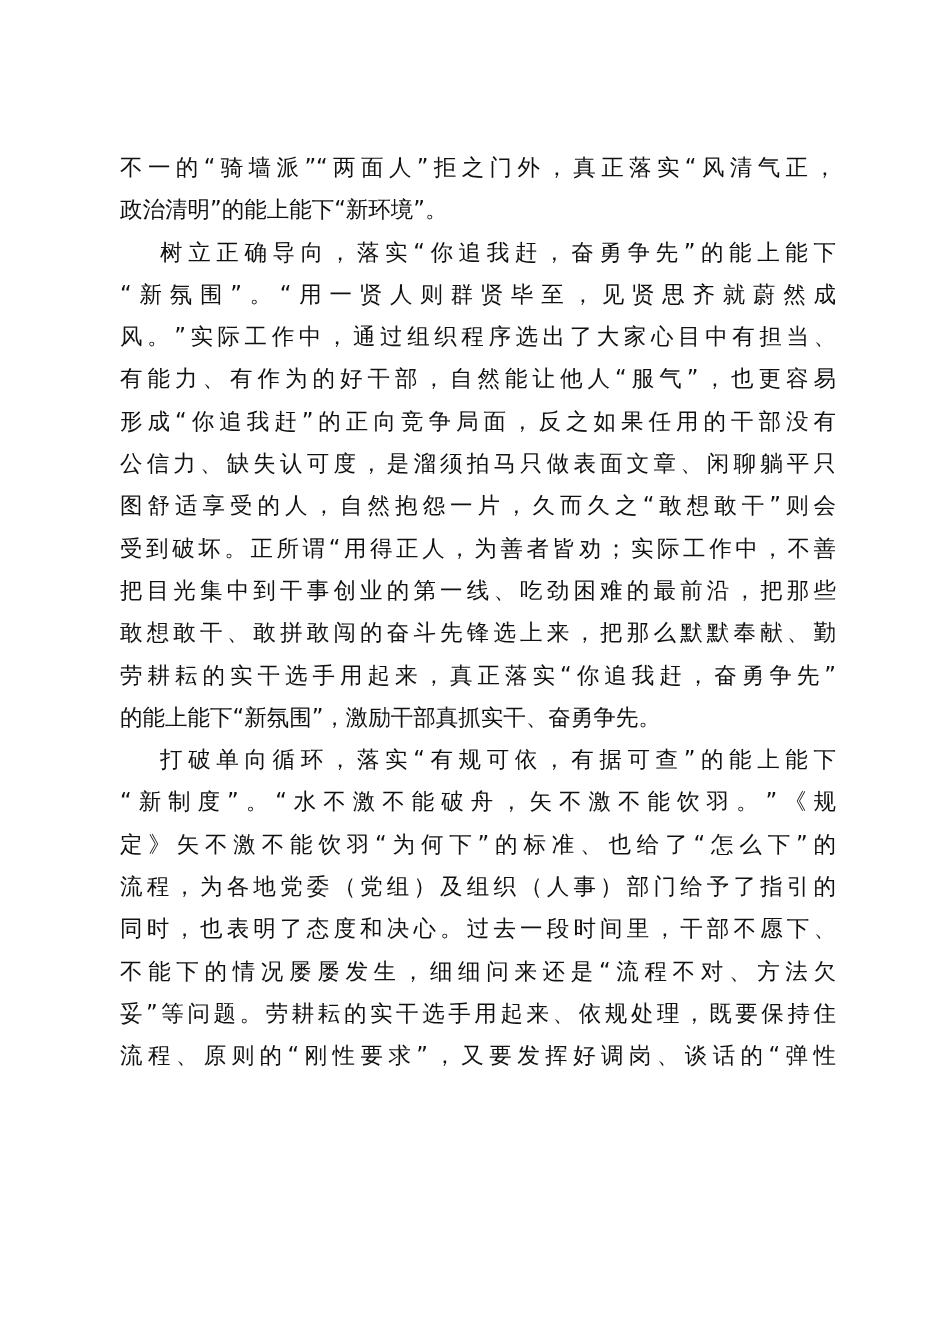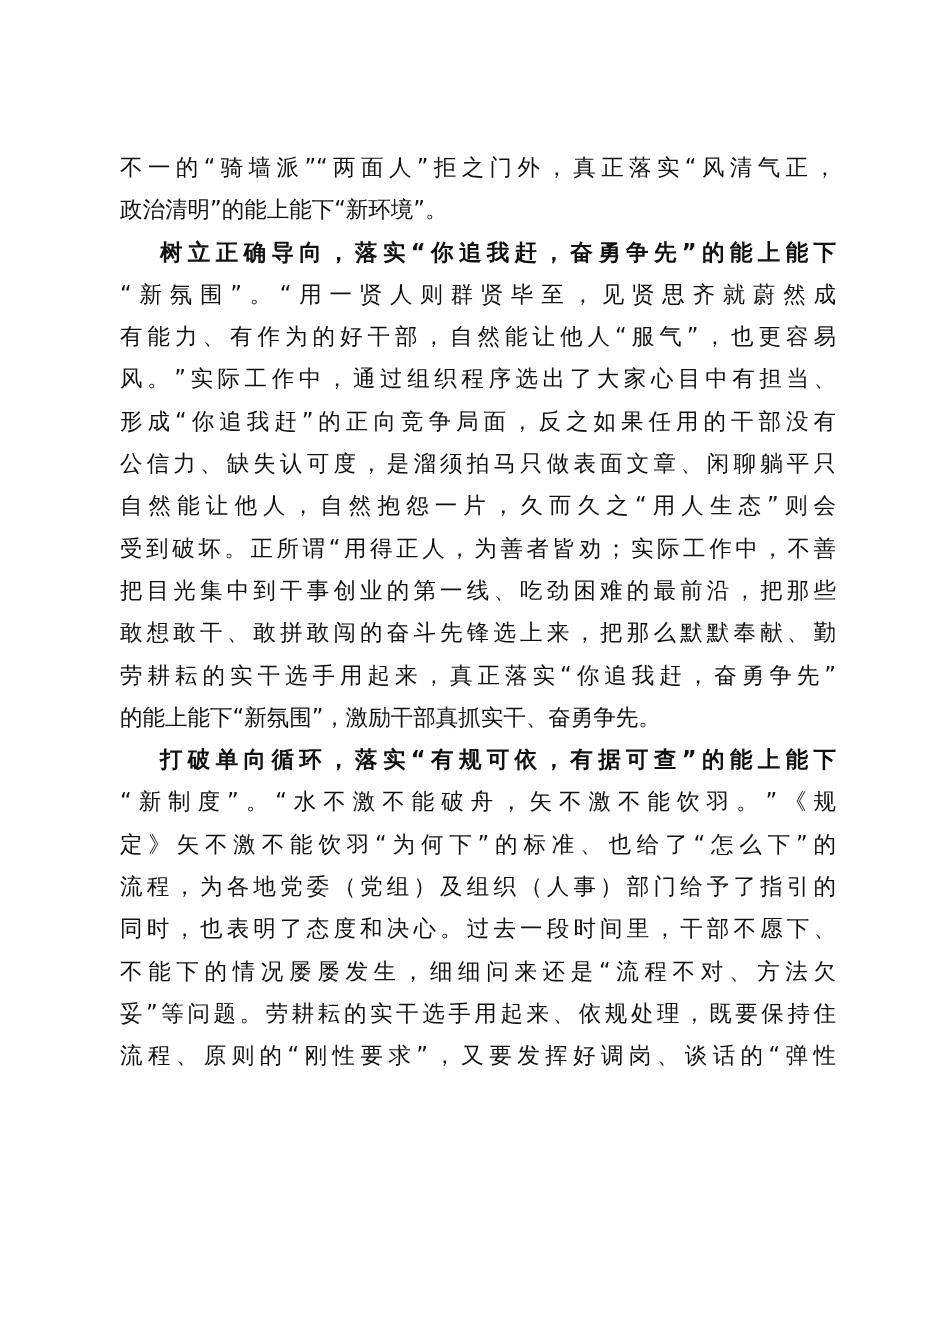--- a/index.html
+++ b/index.html
@@ -11,41 +11,41 @@
       position: absolute; left: 120px; top: 146px; width: 716px;
       font-family: "DejaVu Sans", "Liberation Sans", sans-serif;
       color: #111111; font-size: 22.5px;
     }
     .line {
       height: 42.3px; line-height: 42.3px;
       text-align: justify; text-align-last: justify;
       white-space: nowrap; overflow: visible;
     }
     .line.last { text-align-last: left; }
-    .line.indent { padding-left: 40px; font-weight: bold; }
+    .line.indent { padding-left: 40px; }
   </style>
 </head>
 <body>
 
 <div class="page">
   <div class="text-body">
 
     <div class="paragraph">
       <div class="line">不一的“骑墙派”“两面人”拒之门外，真正落实“风清气正，</div>
       <div class="line last">政治清明”的能上能下“新环境”。</div>
     </div>
 
     <div class="paragraph">
       <div class="line indent">树立正确导向，落实“你追我赶，奋勇争先”的能上能下</div>
       <div class="line">“新氛围”。“用一贤人则群贤毕至，见贤思齐就蔚然成</div>
+      <div class="line">风。”实际工作中，通过组织程序选出了大家心目中有担当、</div>
       <div class="line">有能力、有作为的好干部，自然能让他人“服气”，也更容易</div>
-      <div class="line">风。”实际工作中，通过组织程序选出了大家心目中有担当、</div>
       <div class="line">形成“你追我赶”的正向竞争局面，反之如果任用的干部没有</div>
       <div class="line">公信力、缺失认可度，是溜须拍马只做表面文章、闲聊躺平只</div>
-      <div class="line">自然能让他人，自然抱怨一片，久而久之“用人生态”则会</div>
+      <div class="line">图舒适享受的人，自然抱怨一片，久而久之“敢想敢干”则会</div>
       <div class="line">受到破坏。正所谓“用得正人，为善者皆劝；实际工作中，不善</div>
       <div class="line">把目光集中到干事创业的第一线、吃劲困难的最前沿，把那些</div>
       <div class="line">敢想敢干、敢拼敢闯的奋斗先锋选上来，把那么默默奉献、勤</div>
       <div class="line">劳耕耘的实干选手用起来，真正落实“你追我赶，奋勇争先”</div>
       <div class="line last">的能上能下“新氛围”，激励干部真抓实干、奋勇争先。</div>
     </div>
 
     <div class="paragraph">
       <div class="line indent">打破单向循环，落实“有规可依，有据可查”的能上能下</div>
       <div class="line">“新制度”。“水不激不能破舟，矢不激不能饮羽。”《规</div>

